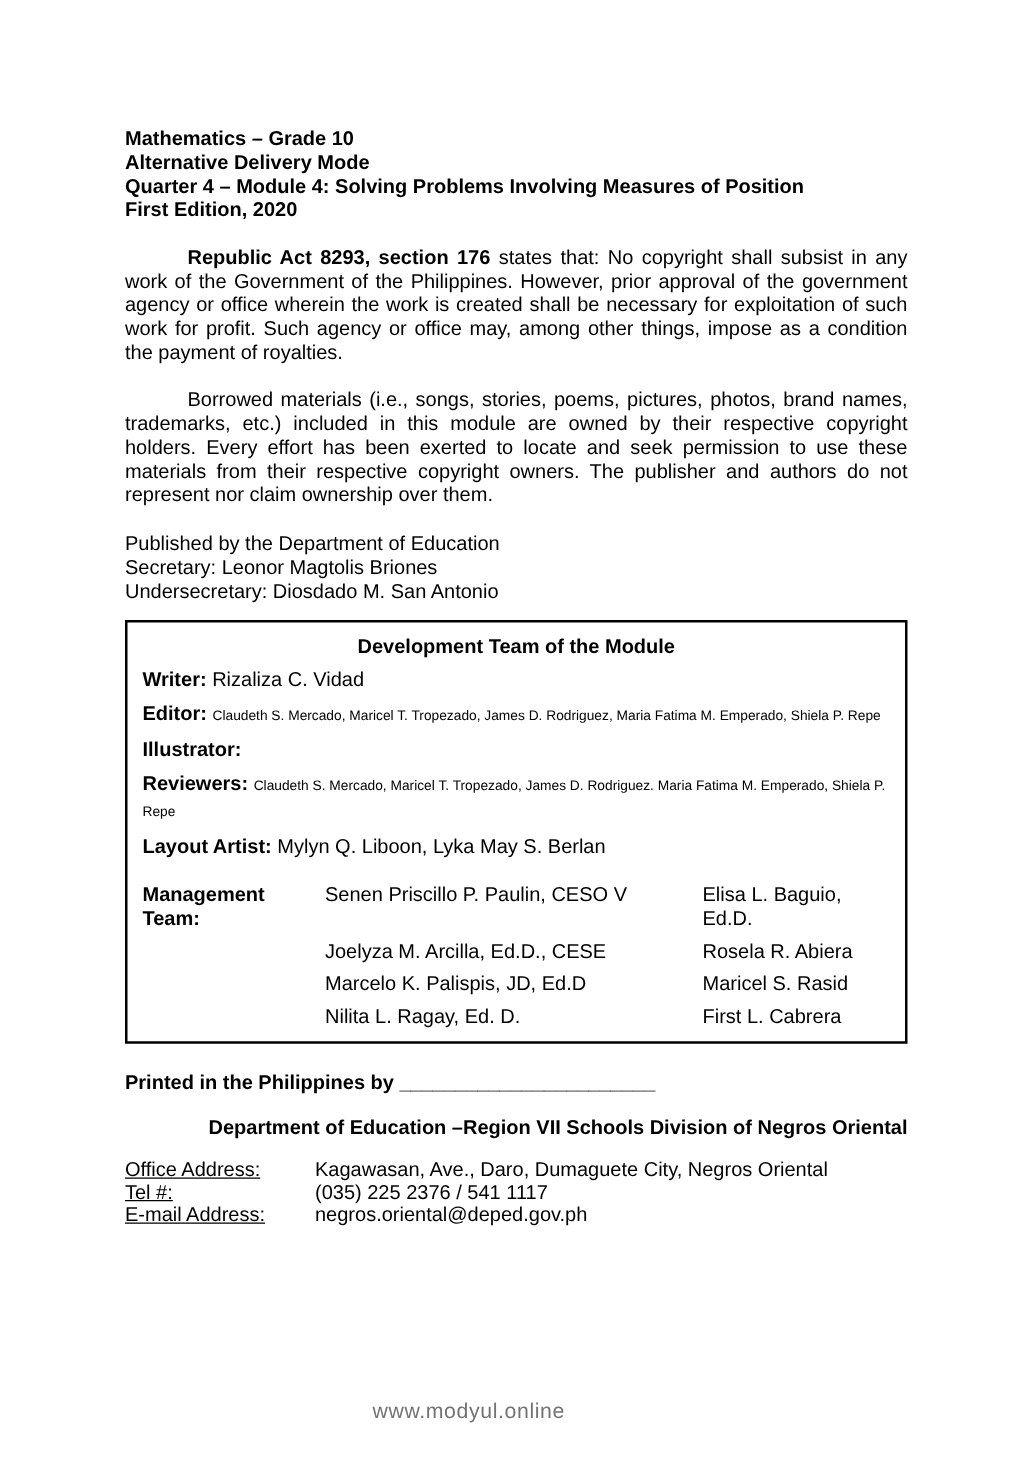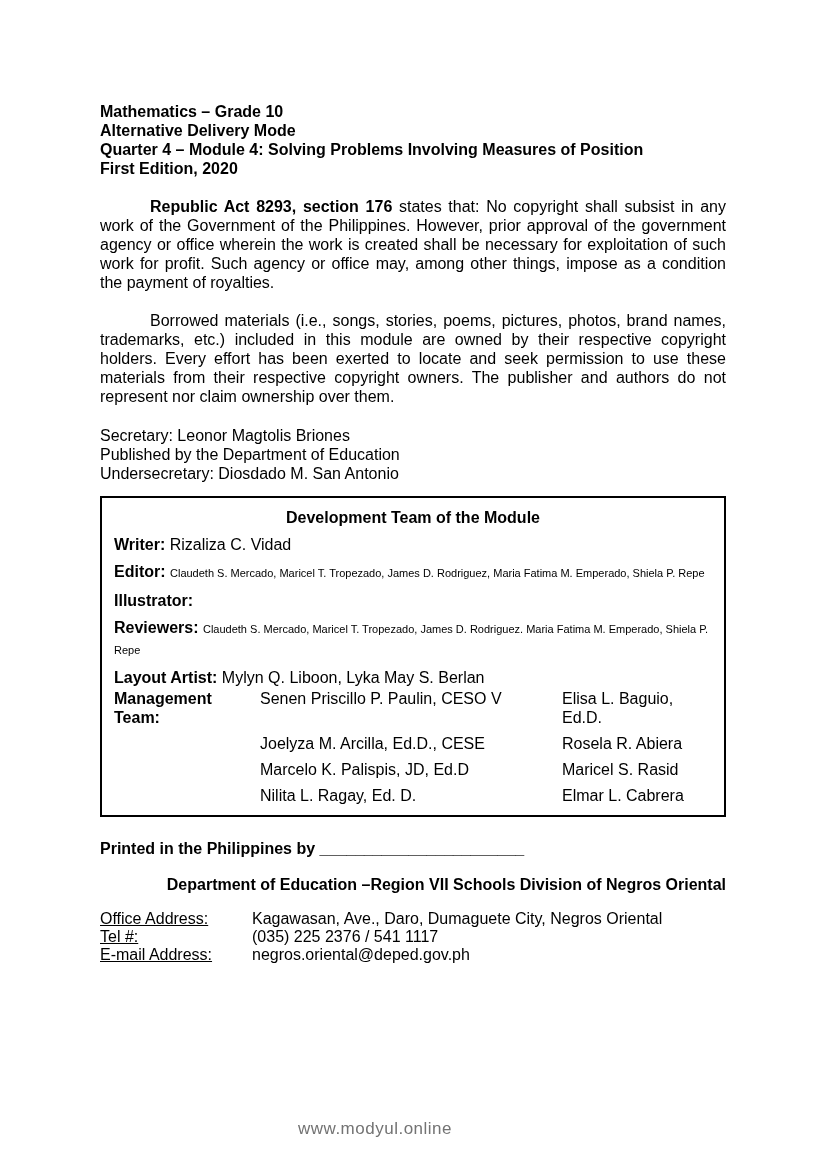--- a/index.html
+++ b/index.html
@@ -48,21 +48,21 @@
   }
   .team-row {
     margin-top: 8px;
     font-size: 16px;
     line-height: 19px;
   }
   .team-row .lbl { font-weight: bold; }
   .team-row .names-small { font-size: 11px; }
 
   .mgmt-grid {
-    margin-top: 2px;
+    margin-top: 20px;
     display: grid;
     grid-template-columns: 146px 302px 1fr;
     row-gap: 7px;
     font-size: 16px;
     line-height: 19px;
   }
   .mgmt-grid .lbl { font-weight: bold; }
 
   .printed-line {
     margin-top: 22px;
@@ -107,22 +107,22 @@
       <div class="hdr-line">Alternative Delivery Mode</div>
       <div class="hdr-line">Quarter 4 – Module 4: Solving Problems Involving Measures of Position</div>
       <div class="hdr-line">First Edition, 2020</div>
     </div>
 
     <p class="para"><span class="lead">Republic Act 8293, section 176</span><span> states that: No copyright shall subsist in any work of the Government of the Philippines. However, prior approval of the government agency or office wherein the work is created shall be necessary for exploitation of such work for profit. Such agency or office may, among other things, impose as a condition the payment of royalties.</span></p>
 
     <p class="para">Borrowed materials (i.e., songs, stories, poems, pictures, photos, brand names, trademarks, etc.) included in this module are owned by their respective copyright holders. Every effort has been exerted to locate and seek permission to use these materials from their respective copyright owners. The publisher and authors do not represent nor claim ownership over them.</p>
 
     <div class="pub-block">
+      <div class="pub-line">Published by the Department of Education</div>
       <div class="pub-line">Secretary: Leonor Magtolis Briones</div>
-      <div class="pub-line">Published by the Department of Education</div>
       <div class="pub-line">Undersecretary: Diosdado M. San Antonio</div>
     </div>
 
     <div class="team-box">
       <div class="team-title">Development Team of the Module</div>
 
       <div class="team-row">
         <span class="lbl">Writer:</span>
         <span>Rizaliza C. Vidad</span>
       </div>
@@ -155,21 +155,21 @@
         <div></div>
         <div>Joelyza M. Arcilla, Ed.D., CESE</div>
         <div>Rosela R. Abiera</div>
 
         <div></div>
         <div>Marcelo K. Palispis, JD, Ed.D</div>
         <div>Maricel S. Rasid</div>
 
         <div></div>
         <div>Nilita L. Ragay, Ed. D.</div>
-        <div>Elmar L. Cabrera</div>
+        <div>First L. Cabrera</div>
       </div>
     </div>
 
     <div class="printed-line"><span>Printed in the Philippines by </span><span>_______________________</span></div>
 
     <div class="division-line">Department of Education –Region VII Schools Division of Negros Oriental</div>
 
     <div class="contact-block">
       <div class="contact-row">
         <div class="contact-label">Office Address:</div>

